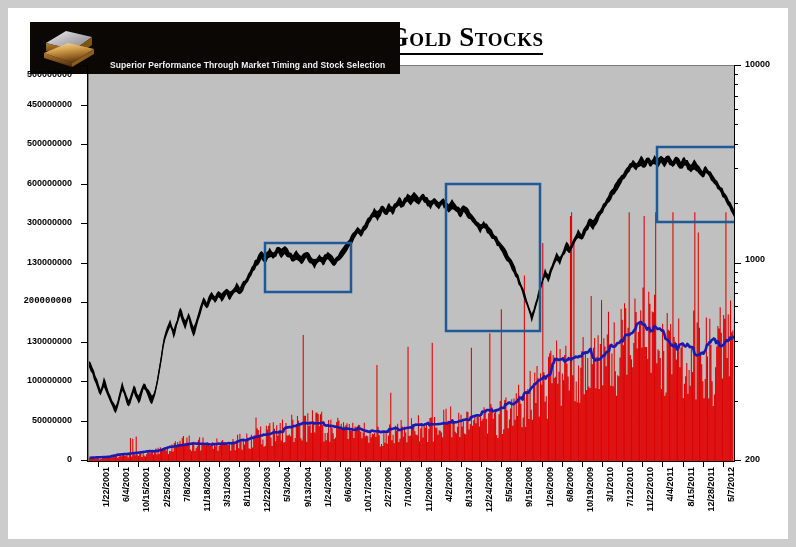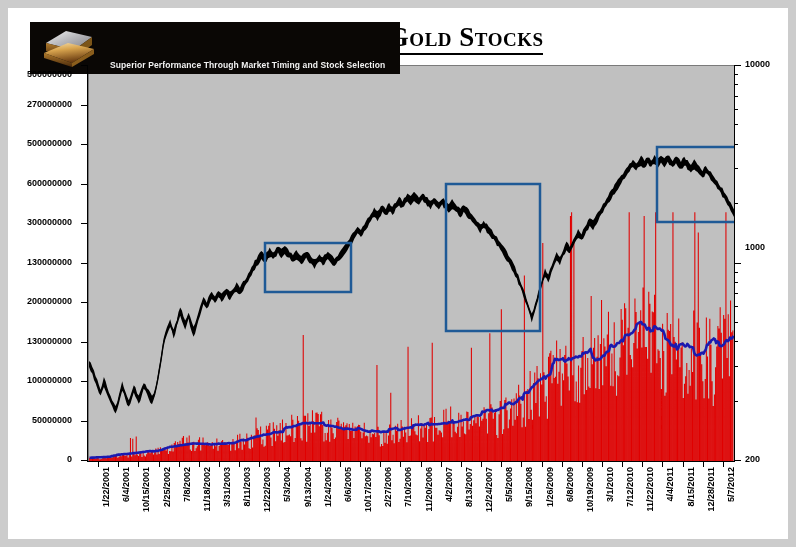--- a/index.html
+++ b/index.html
@@ -169,39 +169,39 @@
   <div id="left-axis">
       <div class="ytick left" style="top: 452px;"></div>
       <div class="ylabel left" style="top: 447px;">0</div>
       <div class="ytick left" style="top: 412.5px;"></div>
       <div class="ylabel left" style="top: 407.5px;">50000000</div>
       <div class="ytick left" style="top: 373px;"></div>
       <div class="ylabel left" style="top: 368px;">100000000</div>
       <div class="ytick left" style="top: 333.5px;"></div>
       <div class="ylabel left" style="top: 328.5px;">130000000</div>
       <div class="ytick left" style="top: 294px;"></div>
-      <div class="ylabel left" style="top: 289px;">200000000</div>
+      <div class="ylabel left" style="top: 289px; font-family: Liberation Mono, monospace;">200000000</div>
       <div class="ytick left" style="top: 254.5px;"></div>
       <div class="ylabel left" style="top: 249.5px;">130000000</div>
       <div class="ytick left" style="top: 215px;"></div>
       <div class="ylabel left" style="top: 210px;">300000000</div>
       <div class="ytick left" style="top: 175.5px;"></div>
       <div class="ylabel left" style="top: 170.5px;">600000000</div>
       <div class="ytick left" style="top: 136px;"></div>
       <div class="ylabel left" style="top: 131px;">500000000</div>
       <div class="ytick left" style="top: 96.5px;"></div>
-      <div class="ylabel left" style="top: 91.5px;">270000000</div>
+      <div class="ylabel left" style="top: 91.5px;">450000000</div>
       <div class="ytick left" style="top: 57px;"></div>
       <div class="ylabel left" style="top: 62px; text-align: center;">500000000</div>
     </div>
   <div id="right-axis">
       <div class="ytick right" style="top: 452px;"></div>
       <div class="ylabel right" style="top: 447px;">200</div>
       <div class="ytick right" style="top: 254.5px;"></div>
-      <div class="ylabel right" style="top: 235px;">1000</div>
+      <div class="ylabel right" style="top: 247px;">1000</div>
       <div class="ytick right" style="top: 57px;"></div>
       <div class="ylabel right" style="top: 52px;">10000</div>
       <div class="ytick rightminor" style="top: 392.547px;"></div>
       <div class="ytick rightminor" style="top: 357.769px;"></div>
       <div class="ytick rightminor" style="top: 333.093px;"></div>
       <div class="ytick rightminor" style="top: 313.953px;"></div>
       <div class="ytick rightminor" style="top: 298.315px;"></div>
       <div class="ytick rightminor" style="top: 285.093px;"></div>
       <div class="ytick rightminor" style="top: 273.64px;"></div>
       <div class="ytick rightminor" style="top: 263.537px;"></div>

